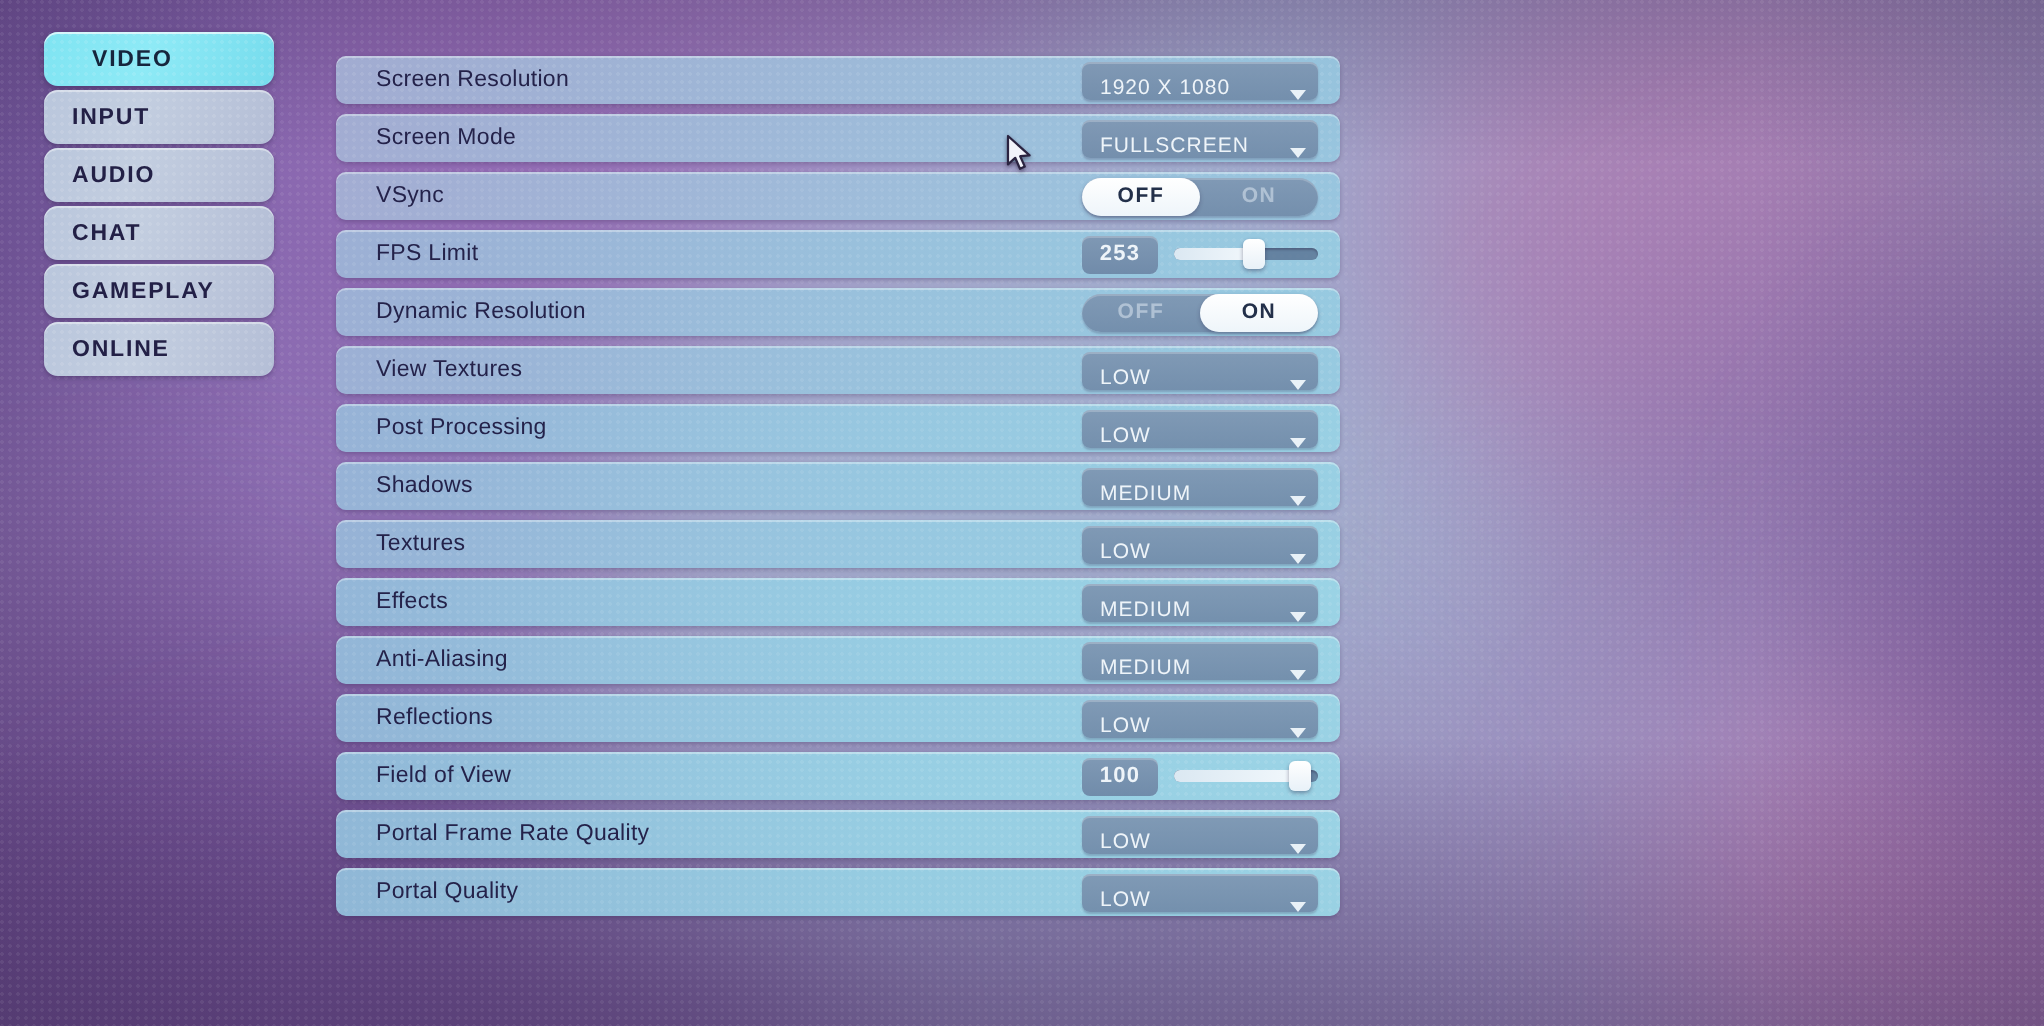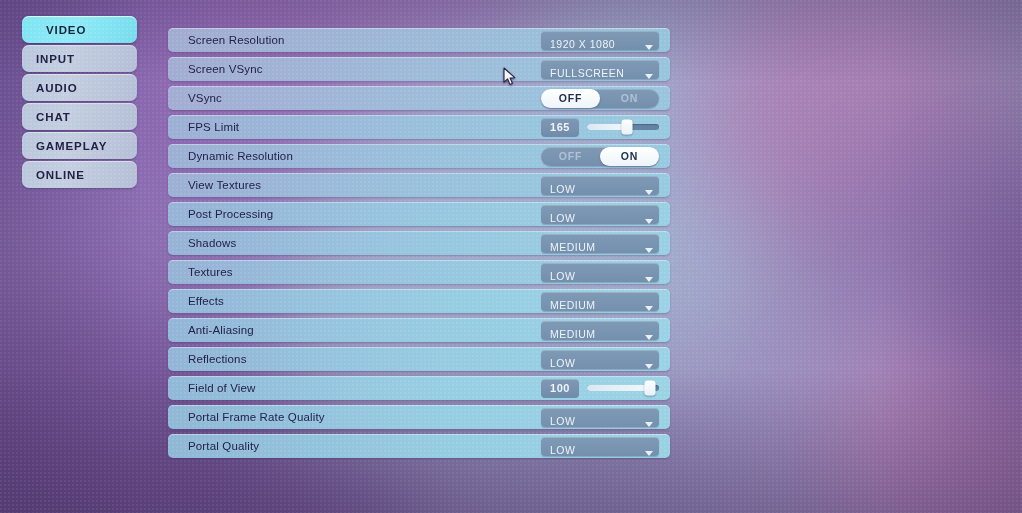--- a/index.html
+++ b/index.html
@@ -319,42 +319,42 @@
       <div class="row t1">
         <span class="row-label">Screen Resolution</span>
         <div class="row-control">
           <div class="dropdown">
             <span class="dropdown-value">1920 X 1080</span>
             <span class="dropdown-caret"></span>
           </div>
         </div>
       </div>
       <div class="row t1">
-        <span class="row-label">Screen VSync</span>
+        <span class="row-label">Screen Mode</span>
         <div class="row-control">
           <div class="dropdown">
             <span class="dropdown-value">FULLSCREEN</span>
             <span class="dropdown-caret"></span>
           </div>
         </div>
       </div>
       <div class="row t1">
         <span class="row-label">VSync</span>
         <div class="row-control">
           <div class="toggle">
             <div class="toggle-opt sel">OFF</div>
             <div class="toggle-opt">ON</div>
           </div>
         </div>
       </div>
       <div class="row t2">
         <span class="row-label">FPS Limit</span>
         <div class="row-control">
           <div class="slider-wrap">
-            <div class="slider-value">165</div>
+            <div class="slider-value">253</div>
             <div class="slider-track">
               <div class="slider-fill" style="width: 56%;"></div>
               <div class="slider-knob" style="left: 56%;"></div>
             </div>
           </div>
         </div>
       </div>
       <div class="row t2">
         <span class="row-label">Dynamic Resolution</span>
         <div class="row-control">

